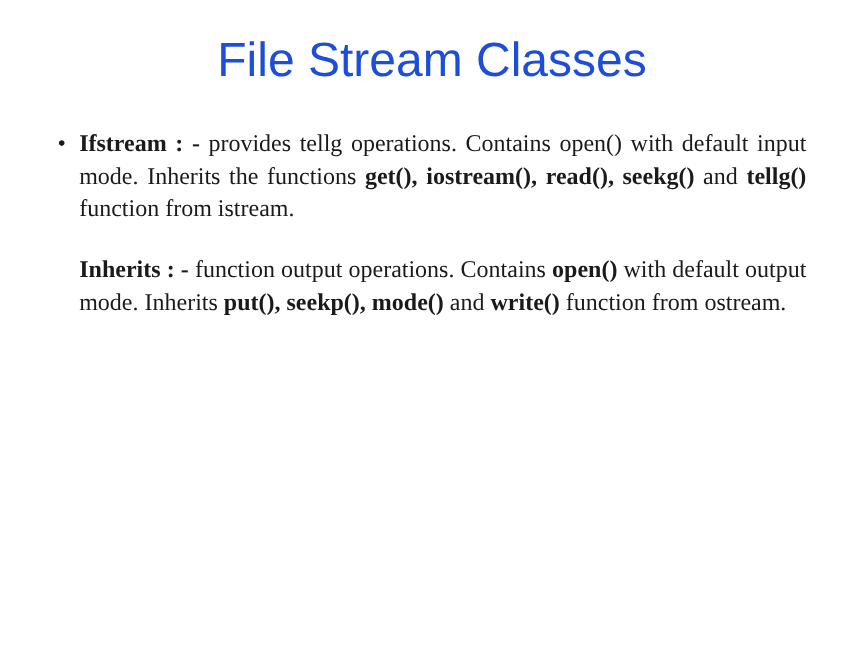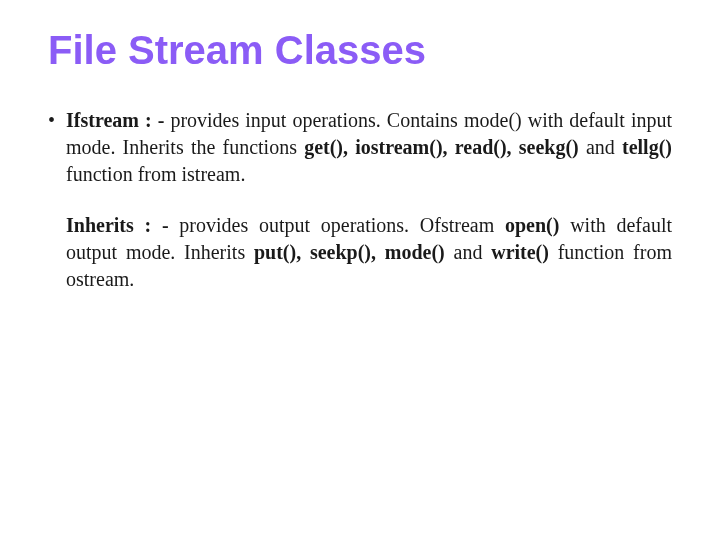--- a/index.html
+++ b/index.html
@@ -14,24 +14,24 @@
   }
   .slide {
     width: 720px;
     height: 540px;
     box-sizing: border-box;
     padding: 28px 48px 40px 48px;
   }
   .title {
     font-family: Arial, Helvetica, sans-serif;
     font-size: 40px;
-    color: #8b5cf6; 
-    text-align: left;
+    color: #1d4ed8; 
+    text-align: center;
     margin: 0 0 34px 0;
-    font-weight: 700;
+    font-weight: 400;
   }
   .body-list {
     list-style: none;
     margin: 0;
     padding: 0;
   }
   .body-list > li {
     position: relative;
     padding-left: 18px;
     margin-bottom: 24px;
@@ -51,22 +51,22 @@
 </style>
 </head>
 <body>
 
 <div class="slide">
   <h1 class="title">File Stream Classes</h1>
 
   <ul class="body-list">
 
     <li class="bulleted">
-      <span class="bold">Ifstream</span><span class="bold"> :&nbsp;- </span><span>provides input operations. Contains mode() with default input mode. Inherits the functions </span><span class="bold">get(), iostream(), read(), seekg()</span><span> and </span><span class="bold">tellg()</span><span> function from istream.</span>
+      <span class="bold">Ifstream</span><span class="bold"> :&nbsp;- </span><span>provides tellg operations. Contains open() with default input mode. Inherits the functions </span><span class="bold">get(), iostream(), read(), seekg()</span><span> and </span><span class="bold">tellg()</span><span> function from istream.</span>
     </li>
 
     <li>
-      <span class="bold">Inherits</span><span class="bold"> :&nbsp;- </span><span>provides output operations. Ofstream </span><span class="bold">open()</span><span> with default output mode. Inherits </span><span class="bold">put(), seekp(), mode()</span><span> and </span><span class="bold">write()</span><span> function from ostream.</span>
+      <span class="bold">Inherits</span><span class="bold"> :&nbsp;- </span><span>function output operations. Contains </span><span class="bold">open()</span><span> with default output mode. Inherits </span><span class="bold">put(), seekp(), mode()</span><span> and </span><span class="bold">write()</span><span> function from ostream.</span>
     </li>
 
 
   </ul>
 </div>
 
 </body></html>

